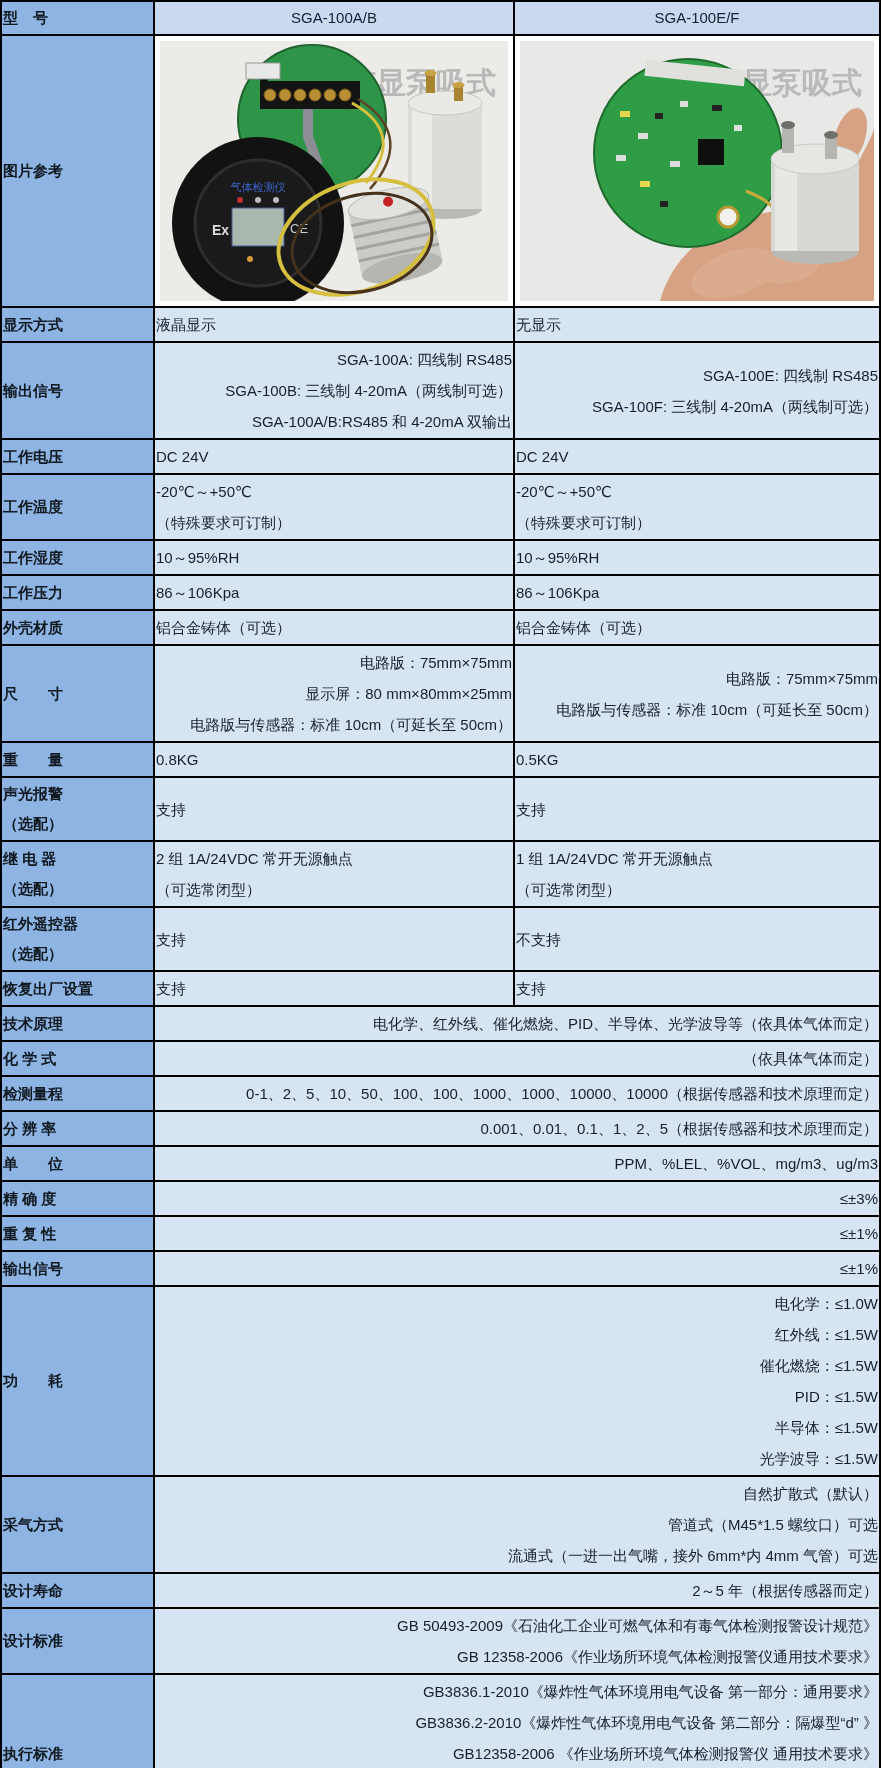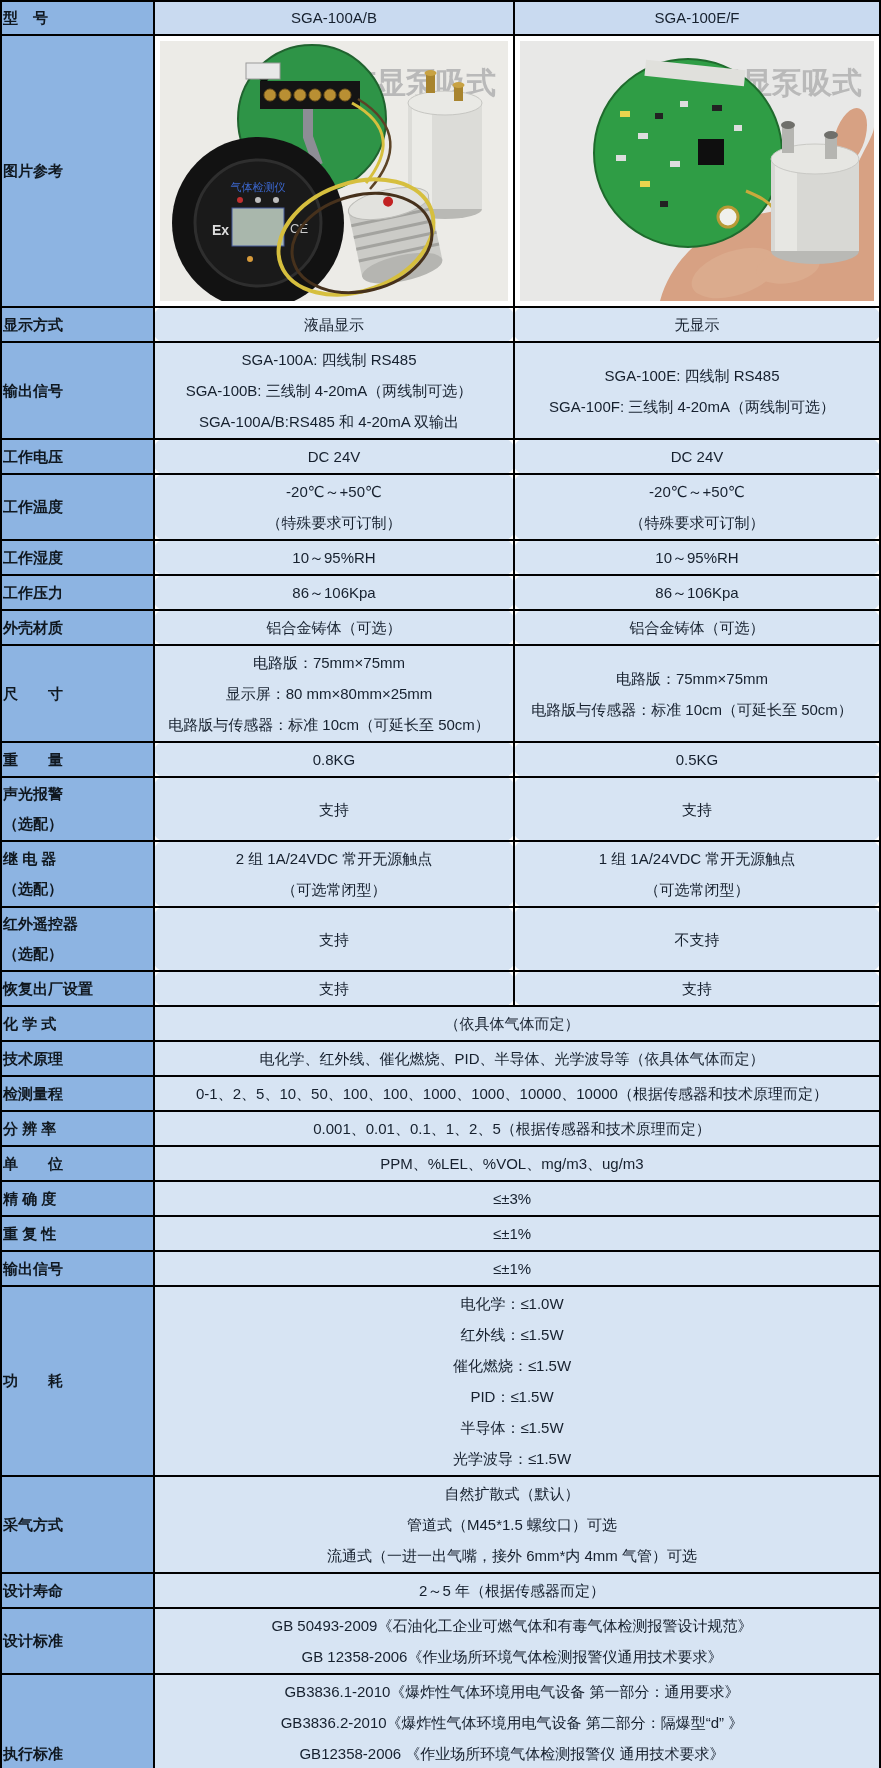--- a/index.html
+++ b/index.html
@@ -5,22 +5,22 @@
   html,body{margin:0;padding:0;background:#ffffff;}
   body{font-family:"Liberation Sans","DejaVu Sans",sans-serif;color:#16202e;}
   table.spec{border-collapse:collapse;table-layout:fixed;width:879px;margin:0;}
   table.spec td{border:2px solid #000;vertical-align:middle;font-size:15px;
     overflow:hidden;word-break:break-all;}
   col.c0{width:153px;} col.c1{width:360px;} col.c2{width:366px;}
   td.label{background:#8db4e2;font-weight:bold;color:#101820;
     white-space:pre-line;line-height:30px;}
   td.hmodel{background:#c9daf0;text-align:center;font-weight:normal;line-height:28px;}
   td.val{background:#d7e4f3;white-space:pre-line;line-height:31px;}
-  td.center{text-align:center;border-radius:10px;}
-  td.left{text-align:center;padding-left:10px;padding-right:20px;}
+  td.center{text-align:left;}
+  td.left{text-align:right;padding-left:10px;padding-right:1px;}
   td.imgcell{background:#ffffff;padding:5px;vertical-align:middle;}
   tr.h30{height:30px;} tr.h31{height:31px;} tr.h62{height:62px;} tr.h94{height:94px;}
   tr.h150{height:150px;} tr.h180{height:180px;} tr.h272{height:272px;}
   .photo{display:block;}
 </style>
 </head>
 <body>
 
 <table class="spec">
   <colgroup>
@@ -216,26 +216,26 @@
     <td class="val center">支持</td>
     <td class="val center">不支持</td>
   </tr>
   <tr class="h31">
     <td class="label">恢复出厂设置</td>
     <td class="val center">支持</td>
     <td class="val center">支持</td>
   </tr>
 
   <tr class="h31">
+    <td class="label">技术原理</td>
+    <td class="val left" colspan="2">电化学、红外线、催化燃烧、PID、半导体、光学波导等（依具体气体而定）</td>
+  </tr>
+  <tr class="h31">
     <td class="label">化 学 式</td>
     <td class="val left" colspan="2">（依具体气体而定）</td>
-  </tr>
-  <tr class="h31">
-    <td class="label">技术原理</td>
-    <td class="val left" colspan="2">电化学、红外线、催化燃烧、PID、半导体、光学波导等（依具体气体而定）</td>
   </tr>
   <tr class="h31">
     <td class="label">检测量程</td>
     <td class="val left" colspan="2">0-1、2、5、10、50、100、100、1000、1000、10000、10000（根据传感器和技术原理而定）</td>
   </tr>
   <tr class="h31">
     <td class="label">分 辨 率</td>
     <td class="val left" colspan="2">0.001、0.01、0.1、1、2、5（根据传感器和技术原理而定）</td>
   </tr>
   <tr class="h31">

